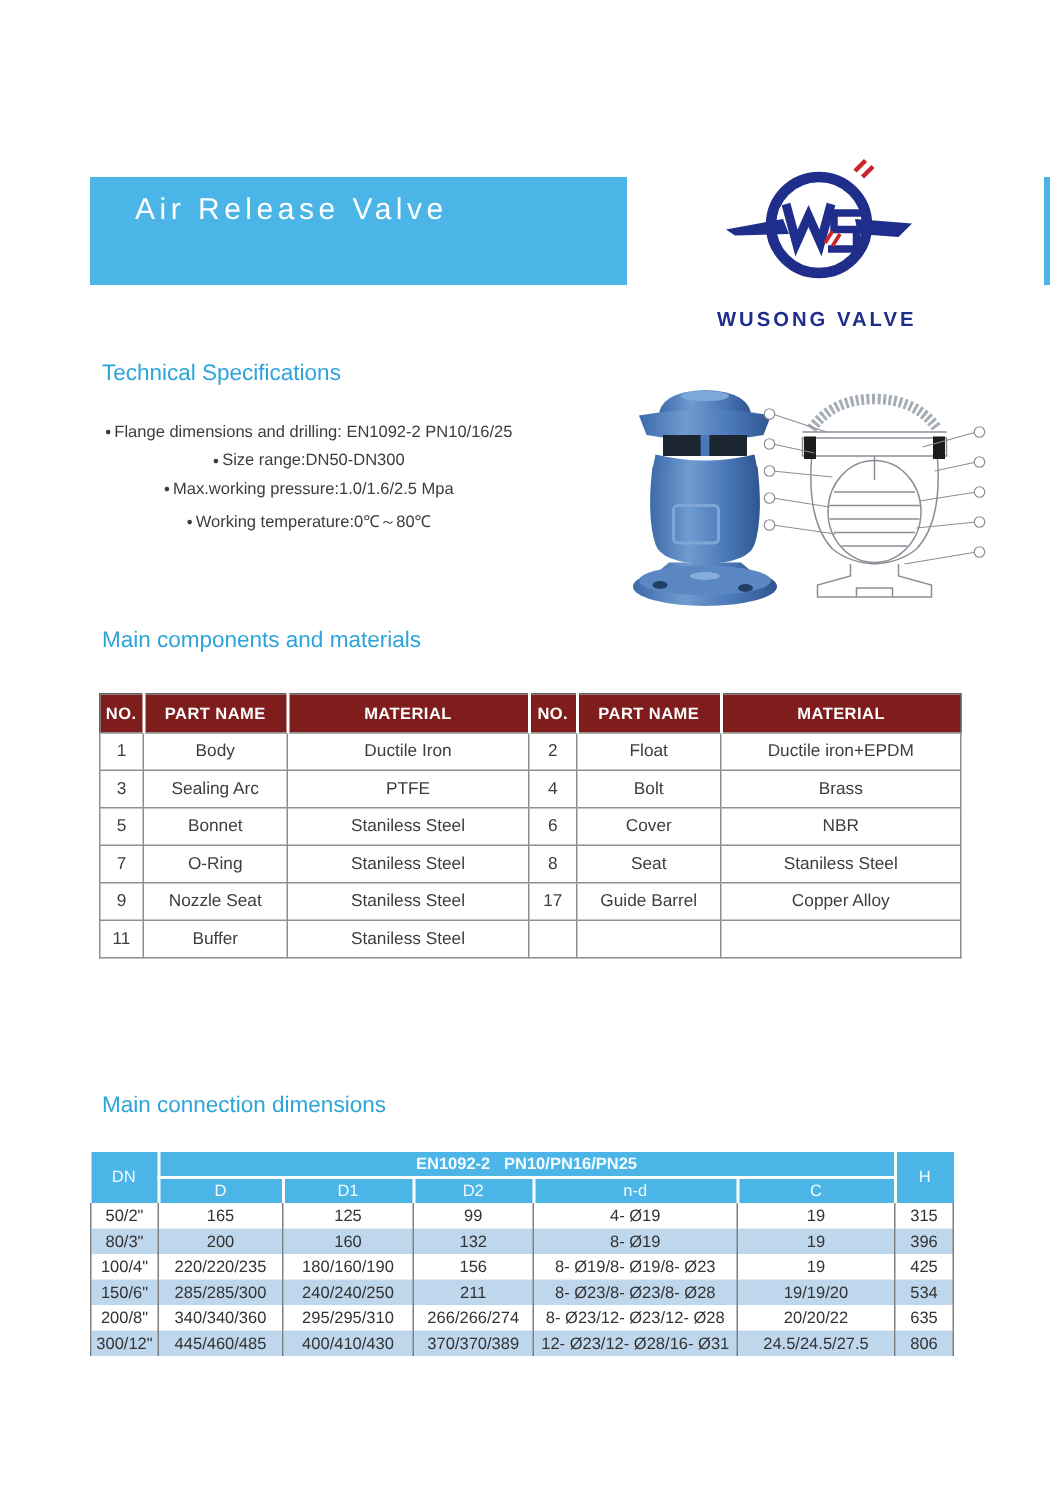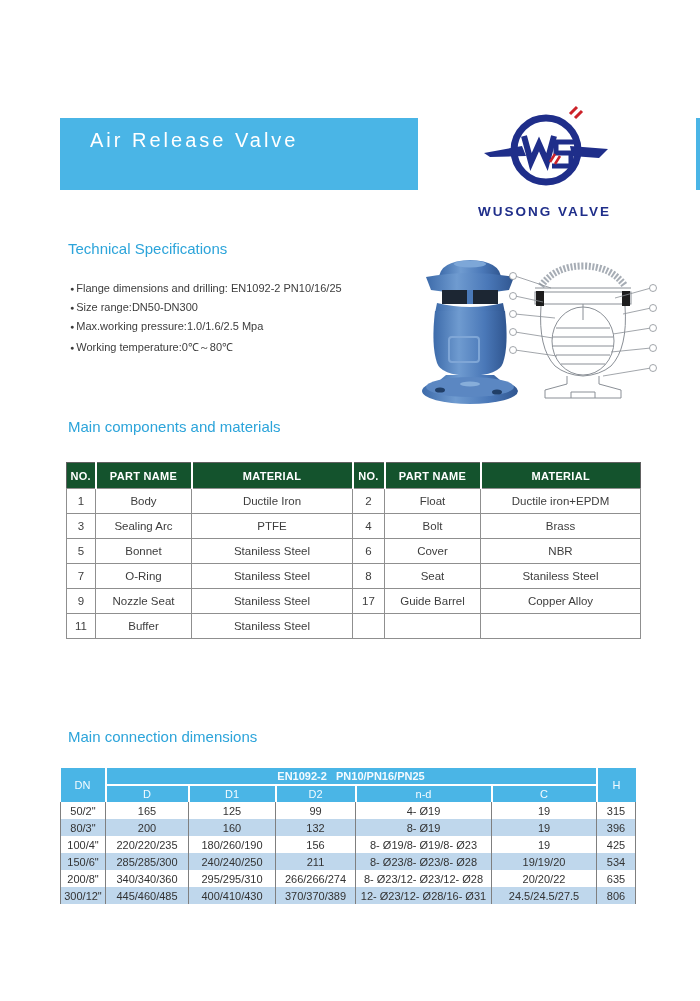--- a/index.html
+++ b/index.html
@@ -17,31 +17,31 @@
 
   
   .logo { position:absolute; left:478px; top:100px; width:135px; height:118px; text-align:left; }
   .logo-word { margin-top:2px; color:#1f2e8a; font-size:13.5px; font-weight:bold; letter-spacing:2px; }
 
   
   .sec-title { position:absolute; left:68px; color:#2ca4da; font-size:15px; font-weight:400; }
 
   
   .specs { position:absolute; left:70px; top:282px; list-style:none; font-size:11px; color:#3c3c3c; }
-  .specs li { margin-bottom:7px; }
+  .specs li { margin-bottom:7px;text-align:center; }
   .specs li::before { content:"●"; font-size:7px; vertical-align:1.5px; margin-right:2px; color:#3c3c3c; }
 
   
   .photo-box { position:absolute; left:413px; top:253px; }
   .drawing-box { position:absolute; left:503px; top:258px; }
 
   
   .comp-table { position:absolute; left:66px; top:462px; width:574px; border-collapse:collapse;
                 table-layout:fixed; font-size:11.5px; color:#3d3d3d; border:1.5px solid #606060; }
-  .comp-table th { background:#14532d; color:#fff; font-size:11px; font-weight:bold;
+  .comp-table th { background:#7f1d1d; color:#fff; font-size:11px; font-weight:bold;
                    letter-spacing:.3px; height:26px; border-left:2px solid #ffffff; }
   .comp-table th:first-child { border-left:none; }
   .comp-table td { border:1px solid #8f8f8f; text-align:center; height:25px; background:#fff; }
 
   
   .dims-table { position:absolute; left:60px; top:768px; width:575px; border-collapse:collapse;
                 table-layout:fixed; font-size:11px; color:#333; }
   .dims-table th { background:#4ab5e6; color:#f4fbff; font-weight:400; font-size:11px; height:17px; }
   .dims-table th.dn-head, .dims-table th.h-head { height:34px; }
   .dims-table th.en-head { border-bottom:2px solid #ffffff; border-left:2px solid #ffffff; white-space:pre;font-weight:bold; }
@@ -287,21 +287,21 @@
           <td>200</td>
           <td>160</td>
           <td>132</td>
           <td>8- Ø19</td>
           <td>19</td>
           <td>396</td>
         </tr>
         <tr>
           <td>100/4"</td>
           <td>220/220/235</td>
-          <td>180/260/190</td>
+          <td>180/160/190</td>
           <td>156</td>
           <td>8- Ø19/8- Ø19/8- Ø23</td>
           <td>19</td>
           <td>425</td>
         </tr>
         <tr>
           <td>150/6"</td>
           <td>285/285/300</td>
           <td>240/240/250</td>
           <td>211</td>

